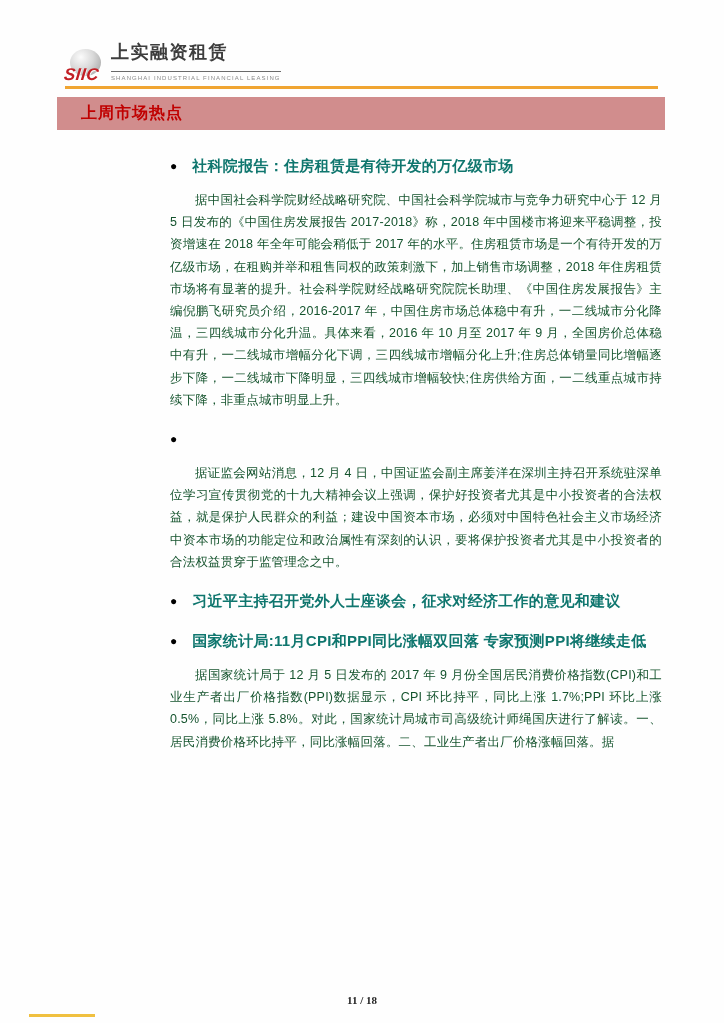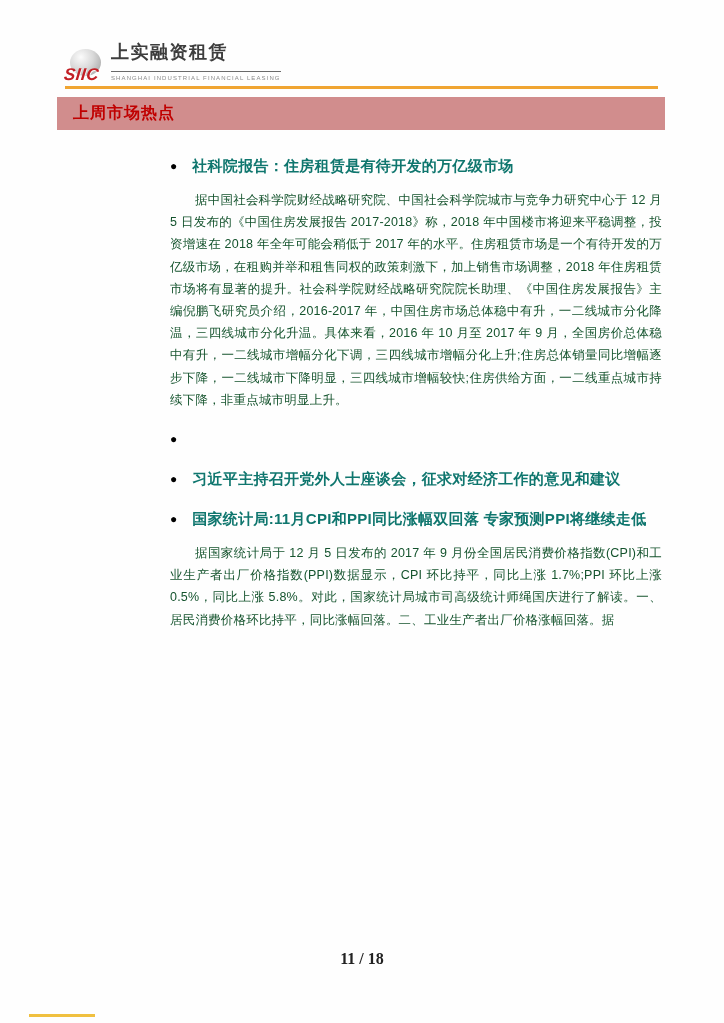--- a/index.html
+++ b/index.html
@@ -45,21 +45,21 @@
   .gold-rule {
     position: absolute; left: 65px; top: 86px; width: 593px; height: 3px;
     background: #f0a532;
   }
   .banner {
     position: absolute; left: 57px; top: 97px; width: 608px; height: 33px;
     background: #d18d8d; display: flex; align-items: center;
   }
   .banner-title {
     color: #c00000; font-weight: 700; font-size: 16px; letter-spacing: 1px;
-    padding-left: 16px;
+    padding-left: 24px;
   }
 
   
   .main {
     position: absolute; left: 170px; top: 154px; width: 492px;
   }
   .section { margin-bottom: 16px; }
   .sec-heading {
     display: flex; align-items: flex-start; margin-bottom: 11px;
   }
@@ -71,23 +71,23 @@
     font-size: 15px; font-weight: 700; color: #0f766e; line-height: 24px;
     letter-spacing: 0.3px;
   }
   .sec-body {
     font-size: 12.5px; color: #14532d; line-height: 22.2px;
     text-align: justify; text-indent: 2em; letter-spacing: 0.2px;
   }
 
   
   .page-number {
-    position: absolute; left: 0; top: 950px; width: 724px;
+    position: absolute; left: 0; top: 994px; width: 724px;
     text-align: center; font-family: "Liberation Serif", "DejaVu Serif", serif;
-    font-weight: 700; font-size: 16px; color: #222;
+    font-weight: 700; font-size: 11px; color: #222;
   }
   .footer-gold-rule {
     position: absolute; left: 29px; top: 1014px; width: 66px; height: 3px;
     background: #f0c040;
   }
 </style>
 </head>
 <body>
 
 <div class="page">
@@ -116,20 +116,21 @@
         <span class="bullet">●</span>
         <span class="heading-text">社科院报告：住房租赁是有待开发的万亿级市场</span>
       </div>
       <p class="sec-body">据中国社会科学院财经战略研究院、中国社会科学院城市与竞争力研究中心于 12 月 5 日发布的《中国住房发展报告 2017-2018》称，2018 年中国楼市将迎来平稳调整，投资增速在 2018 年全年可能会稍低于 2017 年的水平。住房租赁市场是一个有待开发的万亿级市场，在租购并举和租售同权的政策刺激下，加上销售市场调整，2018 年住房租赁市场将有显著的提升。社会科学院财经战略研究院院长助理、《中国住房发展报告》主编倪鹏飞研究员介绍，2016-2017 年，中国住房市场总体稳中有升，一二线城市分化降温，三四线城市分化升温。具体来看，2016 年 10 月至 2017 年 9 月，全国房价总体稳中有升，一二线城市增幅分化下调，三四线城市增幅分化上升;住房总体销量同比增幅逐步下降，一二线城市下降明显，三四线城市增幅较快;住房供给方面，一二线重点城市持续下降，非重点城市明显上升。</p>
     </div>
 
     <div class="section">
       <div class="sec-heading">
         <span class="bullet">●</span>
       </div>
+      <p class="sec-body">据证监会网站消息，12 月 4 日，中国证监会副主席姜洋在深圳主持召开系统驻深单位学习宣传贯彻党的十九大精神会议上强调，保护好投资者尤其是中小投资者的合法权益，就是保护人民群众的利益；建设中国资本市场，必须对中国特色社会主义市场经济中资本市场的功能定位和政治属性有深刻的认识，要将保护投资者尤其是中小投资者的合法权益贯穿于监管理念之中。</p>
     </div>
 
     <div class="section">
       <div class="sec-heading">
         <span class="bullet">●</span>
         <span class="heading-text">习近平主持召开党外人士座谈会，征求对经济工作的意见和建议</span>
       </div>
     </div>
 
     <div class="section">

